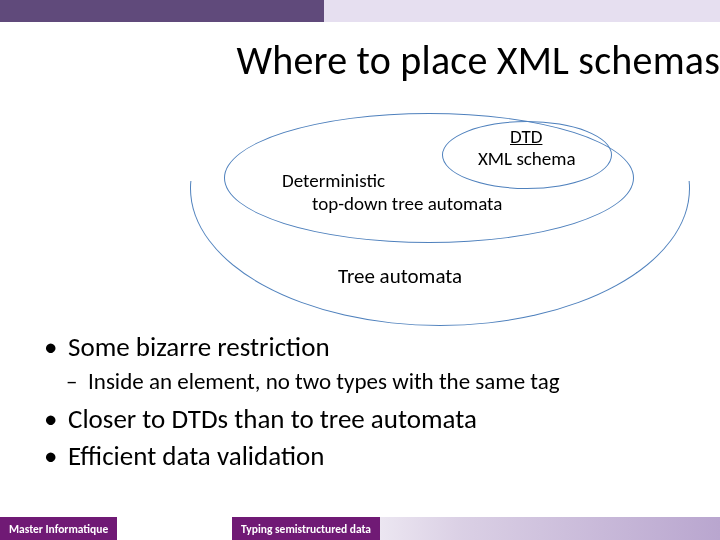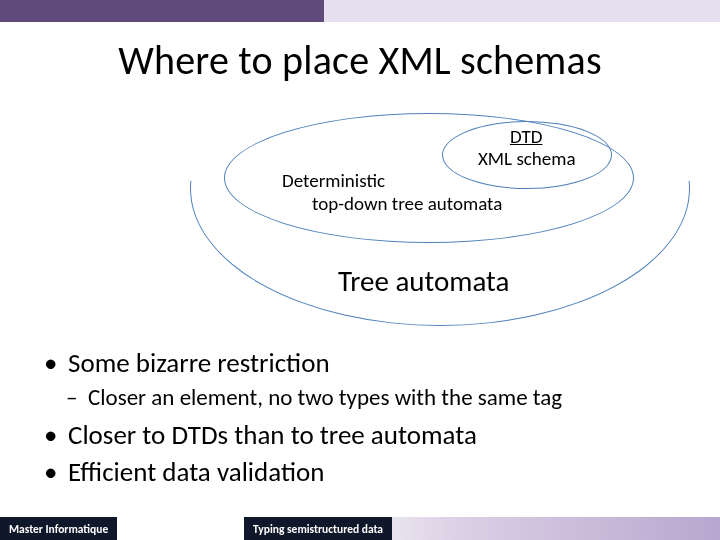--- a/index.html
+++ b/index.html
@@ -1,42 +1,42 @@
 <!DOCTYPE html>
 <html><head>
 <meta charset="utf-8">
 <style>
   * { box-sizing: border-box; margin: 0; padding: 0; }
   html, body { width: 720px; height: 540px; font-family: Calibri, Arial, sans-serif; background: #fff; color: #000; overflow: hidden; }
   .topbar { width: 100%; height: 22px; display: flex; }
   .topbar .dark { background: #604a7b; width: 45%; height: 100%; }
   .topbar .light { background: #e6dff0; width: 55%; height: 100%; }
-  .title { font-size: 40px; font-weight: 400; text-align: center; margin-top: 14px; letter-spacing: 0.2px; }
+  .title { font-size: 40px; font-weight: 400; text-align: right; margin-top: 14px; letter-spacing: 0.2px; }
   .diagram { position: relative; width: 100%; height: 245px; }
   .outer-arc { position: absolute; left: 190px; top: -34px; width: 500px; height: 275px; border-radius: 50%; border: 1px solid #4f81bd; border-top: none; background: transparent; clip-path: inset(130px 0 0 0); }
   .middle-ellipse { position: absolute; left: 224px; top: 28px; width: 410px; height: 130px; border-radius: 50%; border: 1px solid #4f81bd; background: transparent; }
   .inner-ellipse { position: absolute; left: 442px; top: 36px; width: 170px; height: 68px; border-radius: 50%; border: 1px solid #4f81bd; background: transparent; }
   .lbl { position: absolute; font-size: 19px; }
   .lbl-dtd { left: 510px; top: 40px; text-decoration: underline; }
   .lbl-xmlschema { left: 478px; top: 62px; }
   .lbl-det { left: 282px; top: 84px; }
   .lbl-topdown { left: 312px; top: 107px; text-align: center; }
-  .lbl-treeauto { left: 338px; top: 178px; font-size: 29px; }
-  .bullets { padding-left: 68px; margin-top: 16px; font-size: 27px; line-height: 1.28; }
+  .lbl-treeauto { left: 338px; top: 178px; font-size: 21px; }
+  .bullets { padding-left: 68px; margin-top: 0; font-size: 27px; line-height: 1.28; }
   .bullets ul { list-style: none; }
   .bullets .b1 > li { position: relative; padding-left: 0; margin-bottom: 2px; }
   .bullets .b1 > li::before { content: "•"; position: absolute; left: -24px; top: 0; }
   .bullets .b2 { margin-left: 20px; font-size: 23px; margin-top: 2px; margin-bottom: 6px; }
   .bullets .b2 > li { position: relative; }
   .bullets .b2 > li::before { content: "–"; position: absolute; left: -22px; top: 0; }
   .footer { position: absolute; bottom: 0; left: 0; width: 100%; height: 23px; }
   .footer .grad { position: absolute; right: 0; top: 0; height: 100%; width: 60%; background: linear-gradient(to right, rgba(96,74,123,0) 0%, rgba(150,120,180,0.35) 40%, #b9a6cf 100%); }
-  .footer .box { position: absolute; background: #0f172a; color: #fff; font-size: 11.5px; font-weight: 600; padding: 5px 9px 4px; height: 100%; display: flex; align-items: center; }
+  .footer .box { position: absolute; background: #701a75; color: #fff; font-size: 11.5px; font-weight: 600; padding: 5px 9px 4px; height: 100%; display: flex; align-items: center; }
   .footer .box.left { left: 0; }
-  .footer .box.center { left: 244px; }
+  .footer .box.center { left: 232px; }
 </style>
 </head>
 <body>
 
 <div class="topbar">
   <div class="dark"></div>
   <div class="light"></div>
 </div>
 
 <div class="title">Where to place XML schemas</div>
@@ -51,21 +51,21 @@
   <div class="lbl lbl-topdown">top-down tree automata</div>
   <div class="lbl lbl-treeauto">Tree automata</div>
 </div>
 
 <div class="bullets">
   <ul class="b1">
     <li>
       <span>Some bizarre restriction</span>
       <ul class="b2">
         <li>
-          <span>Closer an element, no two types with the same tag</span>
+          <span>Inside an element, no two types with the same tag</span>
         </li>
       </ul>
     </li>
     <li>
       <span>Closer to DTDs than to tree automata</span>
     </li>
     <li>
       <span>Efficient data validation</span>
     </li>
   </ul>

